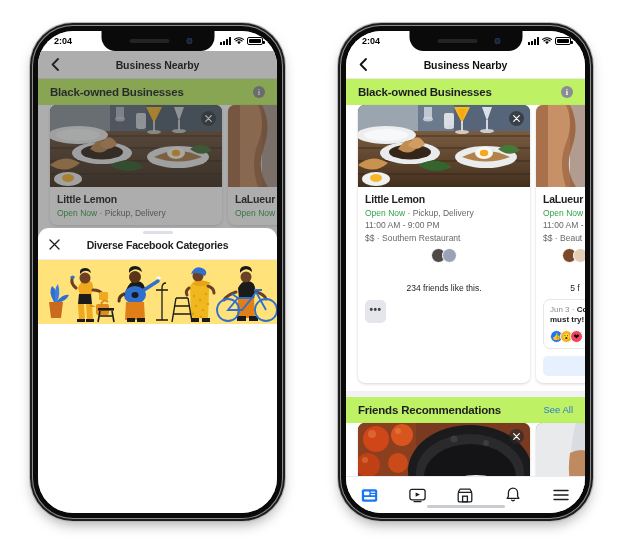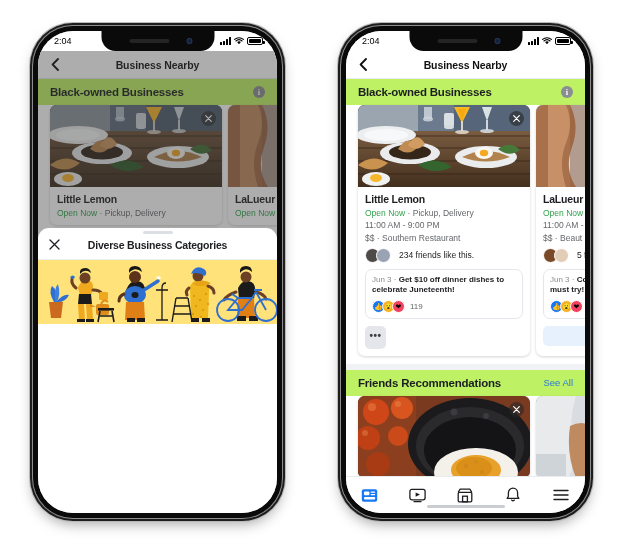--- a/index.html
+++ b/index.html
@@ -37,21 +37,21 @@
     position:absolute;left:28px;top:8px;width:40px;height:4px;border-radius:2px;background:#242424;
   }
   .notch .cam{
     position:absolute;right:22px;top:7px;width:6px;height:6px;border-radius:50%;
     background:#13203a;box-shadow:inset 0 0 0 1px #2b3550;
   }
 
   
   .statusbar{
     height:20px;display:flex;align-items:center;justify-content:space-between;
-    padding:0 14px 0 16px;font-size:9px;font-weight:normal;color:#000;
+    padding:0 14px 0 16px;font-size:9px;font-weight:bold;color:#000;
     box-sizing:border-box;position:relative;z-index:50;background:#fff;
   }
   .sb-right{display:flex;align-items:center;gap:3px;}
   .bars{display:flex;align-items:flex-end;gap:1px;height:8px;}
   .bars i{display:block;width:2px;background:#000;border-radius:.5px;}
   .bars i:nth-child(1){height:3px;}
   .bars i:nth-child(2){height:4.5px;}
   .bars i:nth-child(3){height:6px;}
   .bars i:nth-child(4){height:8px;}
   .wifi{position:relative;width:10px;height:8px;}
@@ -102,21 +102,21 @@
   .close-x{
     position:absolute;right:6px;top:6px;width:15px;height:15px;border-radius:50%;
     background:rgba(40,40,40,.62);display:flex;align-items:center;justify-content:center;z-index:5;
   }
   .close-x svg{display:block;}
 
   .card-body{padding:6px 7px 7px 7px;}
   .biz-name{font-size:10.5px;font-weight:bold;color:#1c1e21;letter-spacing:-.2px;white-space:nowrap;}
   .biz-line{font-size:8.5px;color:#65676b;margin-top:2.5px;white-space:nowrap;}
   .biz-line .open{color:#31a24c;}
-  .friends{display:flex;align-items:center;gap:8px;margin-top:5px;}
+  .friends{display:flex;align-items:center;gap:20px;margin-top:5px;flex-direction:column;}
   .avstack{display:flex;}
   .avstack .av{
     width:13px;height:13px;border-radius:50%;border:1.2px solid #fff;background:#b9bcc1;
     margin-left:-4px;overflow:hidden;position:relative;
   }
   .avstack .av:first-child{margin-left:0;}
   .friends .txt{font-size:8.5px;color:#1c1e21;white-space:nowrap;}
 
   .offer{
     margin-top:6px;border:1px solid #e4e6eb;border-radius:7px;padding:5px 6px 5px 6px;background:#fff;
@@ -329,21 +329,21 @@
       <div class="dim"></div>
 
       <div class="sheet">
         <div class="grab"></div>
         <div class="sheet-head">
           <div class="x">
             <svg width="11" height="11" viewBox="0 0 11 11">
                 <path d="M1 1 10 10 M10 1 1 10" stroke="#1c1e21" stroke-width="1.3" stroke-linecap="round"></path>
               </svg>
           </div>
-          <div class="t">Diverse Business Categories</div>
+          <div class="t">Diverse Facebook Categories</div>
         </div>
 
         <div class="sheet-art">
           <svg viewBox="0 0 239 64" preserveAspectRatio="xMidYMid slice" width="100%" height="100%">
             <rect width="239" height="64" fill="#ffe279"></rect>
 
             <g>
               <path d="M16 42 q-6 -10 -2 -16 q6 4 4 16Z" fill="#2f6fd0"></path>
               <path d="M18 42 q8 -9 13 -7 q-4 8 -13 7Z" fill="#2f6fd0"></path>
               <path d="M17 42 q-1 -14 3 -18 q3 10 -1 18Z" fill="#3b7fe0"></path>
@@ -552,31 +552,20 @@
             <div class="biz-line">$$ · Southern Restaurant</div>
 
             <div class="friends">
               <span class="avstack">
                 <span class="av" style="background:#4d4a47"></span>
                 <span class="av" style="background:#9aa3b4"></span>
               </span>
               <span class="txt">234 friends like this.</span>
             </div>
 
-            <div class="offer">
-              <div class="line"><span class="date">Jun 3 · </span><b>Get $10 off dinner dishes to celebrate Juneteenth!</b></div>
-              <div class="reacts">
-                <span class="react-stack">
-                  <span class="react r-like">👍</span>
-                  <span class="react r-wow">😮</span>
-                  <span class="react r-love">❤</span>
-                </span>
-                <span class="cnt">119</span>
-              </div>
-            </div>
 
             <div class="actions">
               <div class="btn-more">•••</div>
             </div>
           </div>
         </div>
 
         <div class="card peek">
           <div class="photo small">
             <svg class="peekart" viewBox="0 0 78 82" preserveAspectRatio="none">

